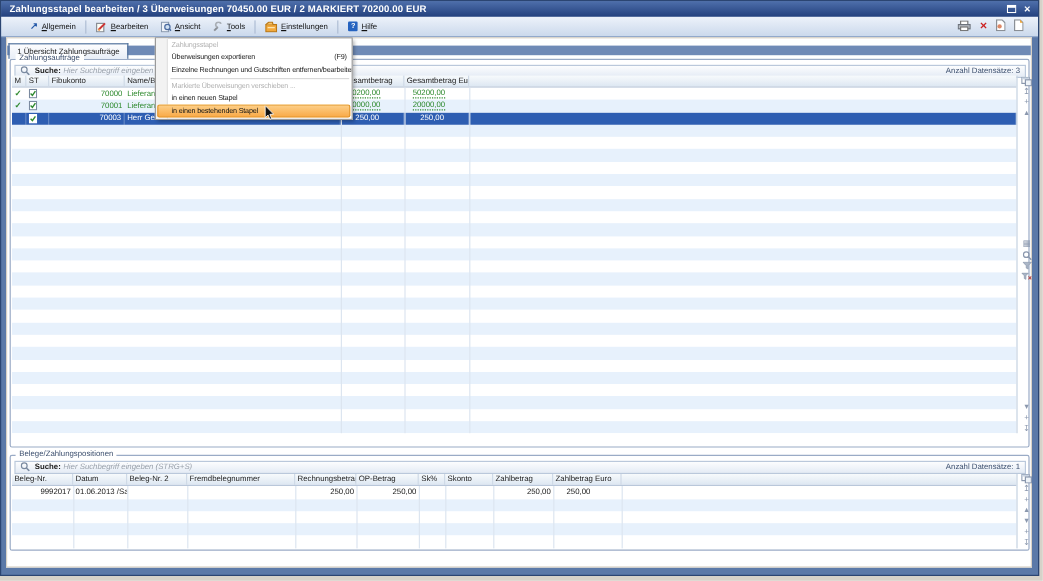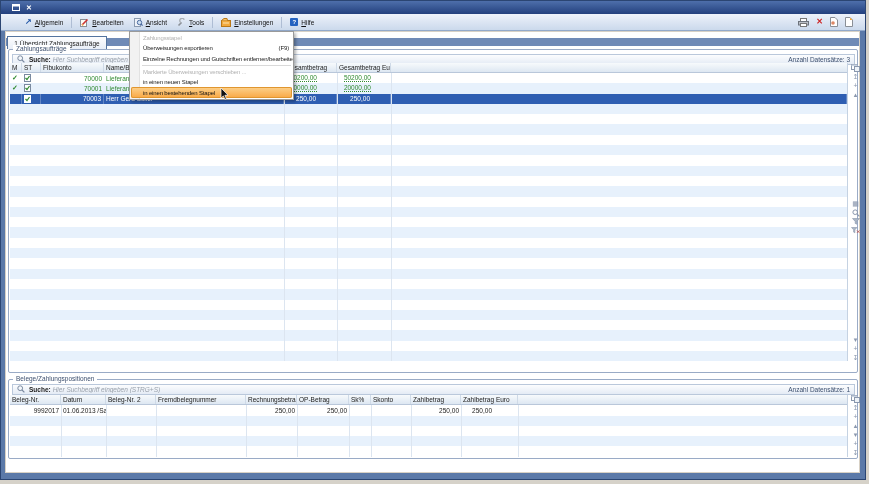--- a/index.html
+++ b/index.html
@@ -80,20 +80,21 @@
   .dd-sep::after{content:"";height:1px;background:#d9d9d9;flex:1;margin:0 2px 0 12px}
   .cursor{position:absolute;left:219px;top:87px;z-index:20}
 </style>
 </head>
 <body>
 
 <div class="screen">
 <div class="window">
 
   <div class="titlebar">
+    <span class="title">Zahlungsstapel bearbeiten / 3 Überweisungen 70450.00 EUR / 2 MARKIERT 70200.00 EUR</span>
     <span class="tb-btn">
       <svg width="8" height="7" viewBox="0 0 8 7">
             <rect x="0.5" y="0.5" width="7" height="6" fill="none" stroke="#fff"></rect>
             <rect x="0.5" y="0.5" width="7" height="2" fill="#fff"></rect>
           </svg>
     </span>
     <span class="tb-btn">✕</span>
   </div>
 
   <div class="menubar">

